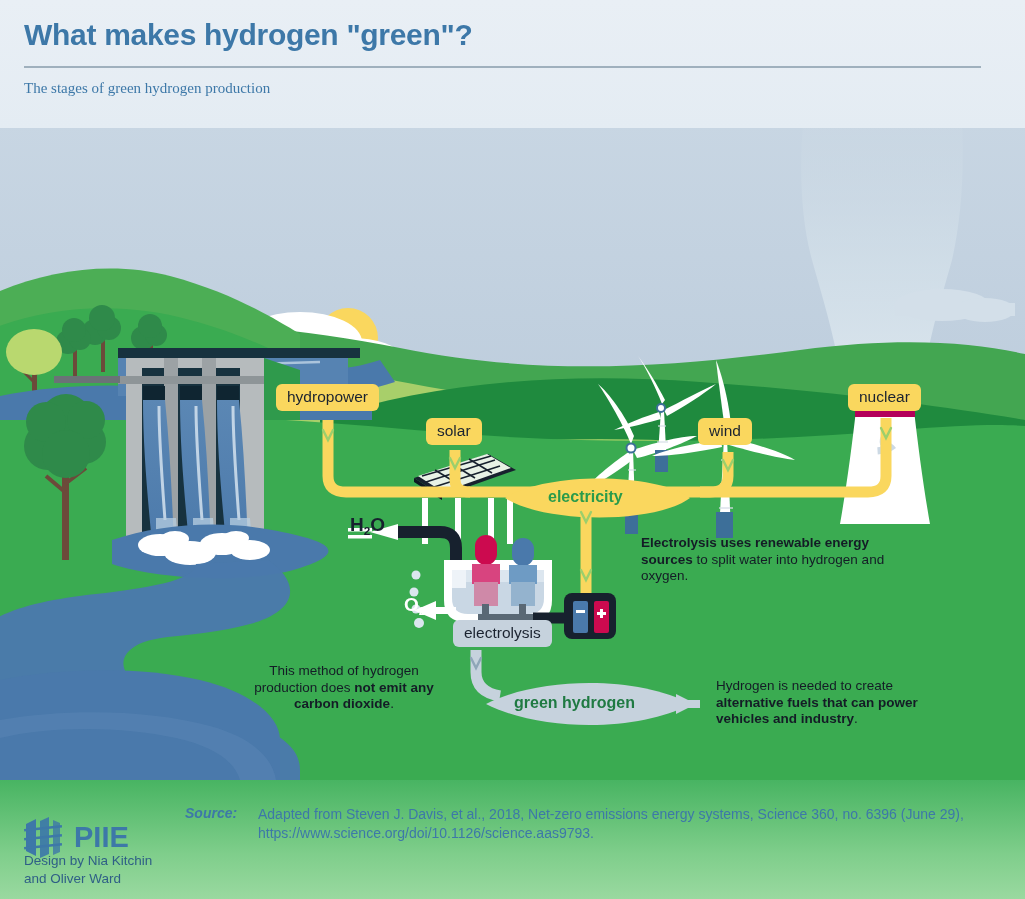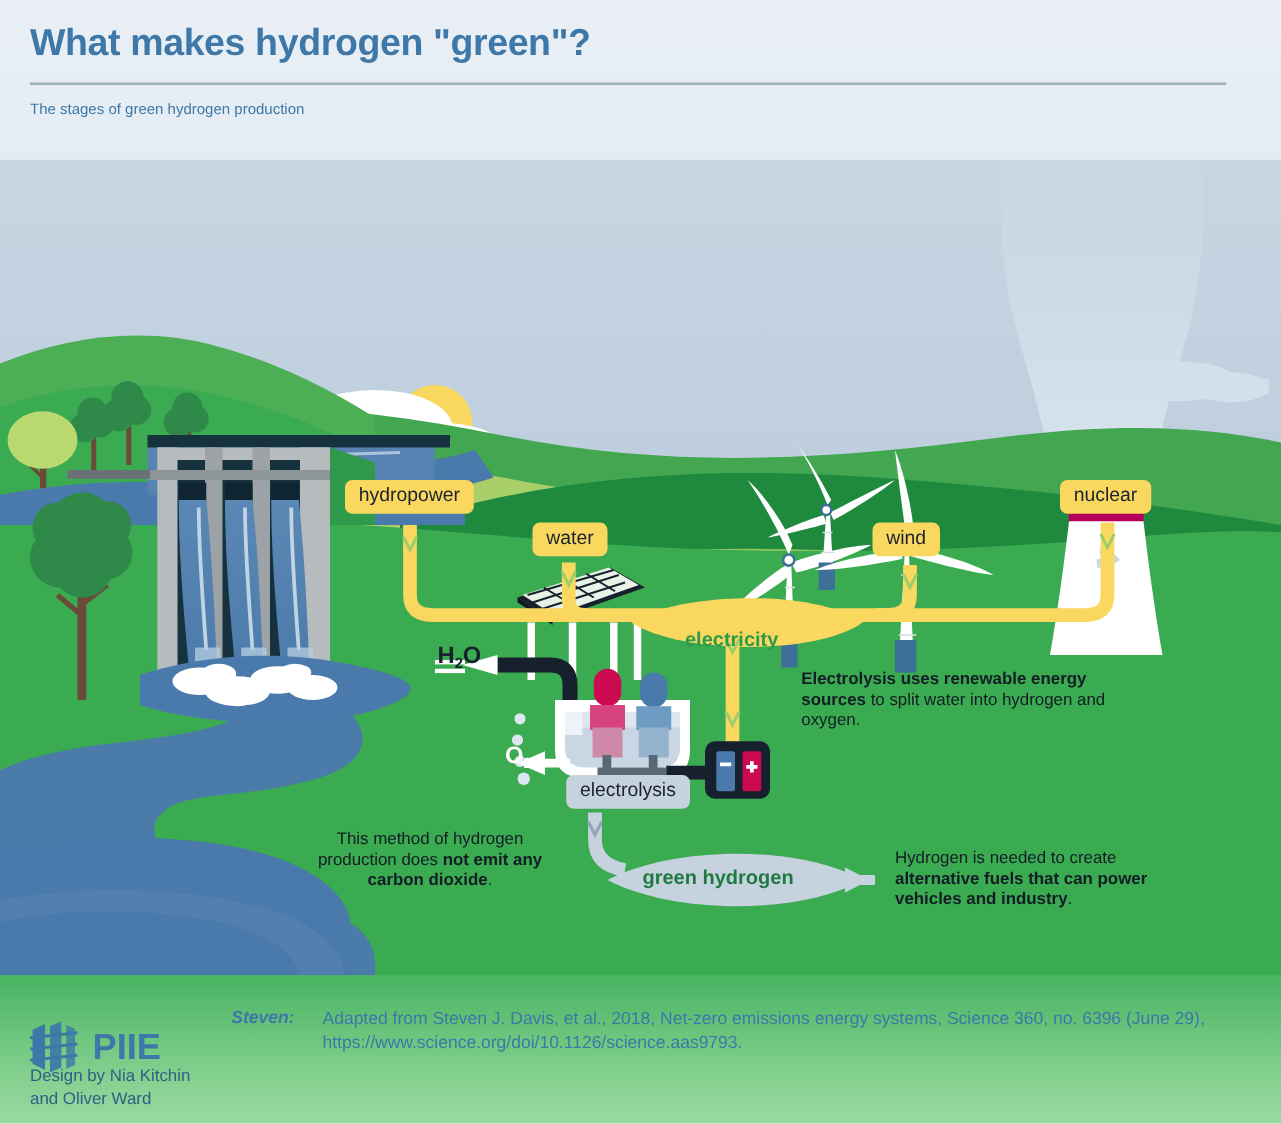--- a/index.html
+++ b/index.html
@@ -39,23 +39,24 @@
   #title-rule {
     position: absolute;
     left: 24px; top: 66px;
     width: 957px;
     height: 2px;
     background: #9fb0bd;
   }
   #subtitle {
     position: absolute;
     left: 24px; top: 80px;
-    font-size: 12px;
+    font-size: 15px;
     color: #3d78a8;
     white-space: nowrap;
+    font-family: Liberation Serif, serif;
   }
   
   #scene {
     position: absolute;
     left: 0; top: 120px;
     width: 1025px;
     height: 660px;
     overflow: hidden;
     text-decoration: underline;
   }
@@ -470,26 +471,26 @@
           <rect x="672" y="580" width="28" height="8" fill="#c6d2dd"></rect>
           <path d="M696 584 L676 574 L676 594 Z" fill="#c6d2dd"></path>
         </g>
         <g fill="none" stroke="#8fa6b8" stroke-width="2.4" stroke-linecap="round">
           <path d="M471 538 L476 548 L481 538"></path>
         </g>
       </g>
     </svg>
 
     <div class="pill" style="left:276px; top:264px;">hydropower</div>
-    <div class="pill" style="left:426px; top:298px;">water</div>
+    <div class="pill" style="left:426px; top:298px;">solar</div>
     <div class="pill" style="left:698px; top:298px;">wind</div>
     <div class="pill" style="left:848px; top:264px;">nuclear</div>
     <div class="pill pill-grey" style="left:453px; top:500px;">electrolysis</div>
 
-    <div class="lens-label" id="lbl-electricity" style="left:548px; top:368px;margin-top:16px;">electricity</div>
+    <div class="lens-label" id="lbl-electricity" style="left:548px; top:368px;">electricity</div>
     <div class="lens-label" id="lbl-greenhydrogen" style="left:514px; top:574px;">green hydrogen</div>
 
     <div class="chem" id="chem-h2o" style="left:350px; top:394px;">
       <span>H<sub>2</sub>O</span>
     </div>
     <div class="chem" id="chem-o2" style="left:404px; top:438px;">
       <span>O<sub>2</sub></span>
     </div>
 
     <div class="note" style="left:641px; top:415px; width:262px;">
@@ -512,19 +513,19 @@
           <path d="M4 8 L14 3 L14 40 L4 35 Z"></path>
           <path d="M18 5 L27 1 L27 38 L18 42 Z" opacity="0.92"></path>
           <path d="M31 4 L38 7 L38 36 L31 39 Z" opacity="0.8"></path>
           <rect x="2" y="13" width="38" height="2.4" transform="rotate(-6 2 13)"></rect>
           <rect x="2" y="22" width="38" height="2.4" transform="rotate(-6 2 22)"></rect>
           <rect x="2" y="31" width="38" height="2.4" transform="rotate(-6 2 31)"></rect>
         </g>
         <text x="52" y="31" font-family="Liberation Sans, sans-serif" font-size="29" font-weight="bold" fill="#3d78a8">PIIE</text>
       </svg>
     </div>
-    <div id="source-label">Steven:</div>
+    <div id="source-label">Source:</div>
     <div id="source-text">Adapted from Steven J. Davis, et al., 2018, Net-zero emissions energy systems, Science 360, no. 6396 (June 29), https://www.science.org/doi/10.1126/science.aas9793.</div>
     <div id="design-credit" style="white-space:pre-line;">Design by Nia Kitchin
 and Oliver Ward</div>
   </div>
 
 </div>
 
 </body></html>

